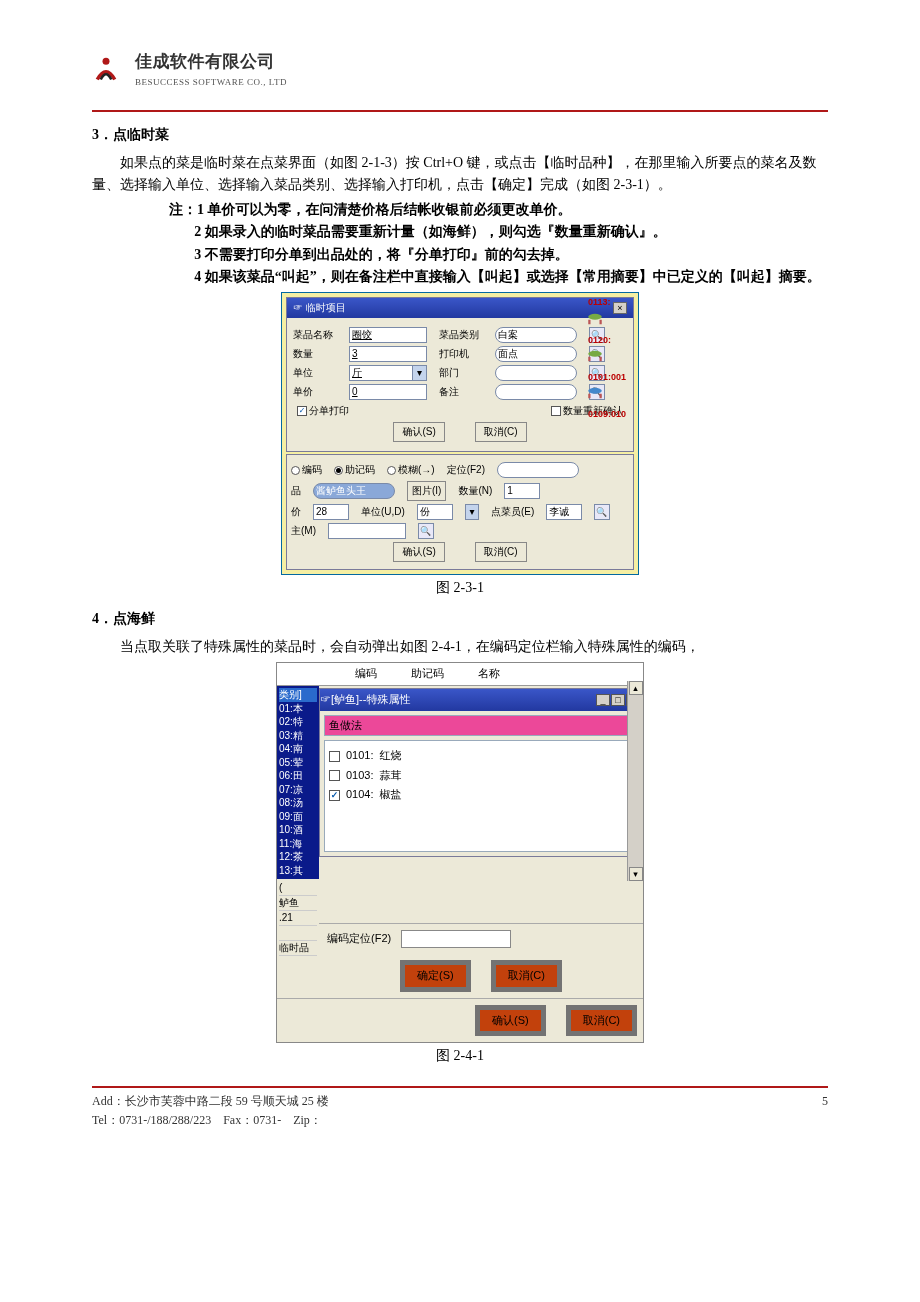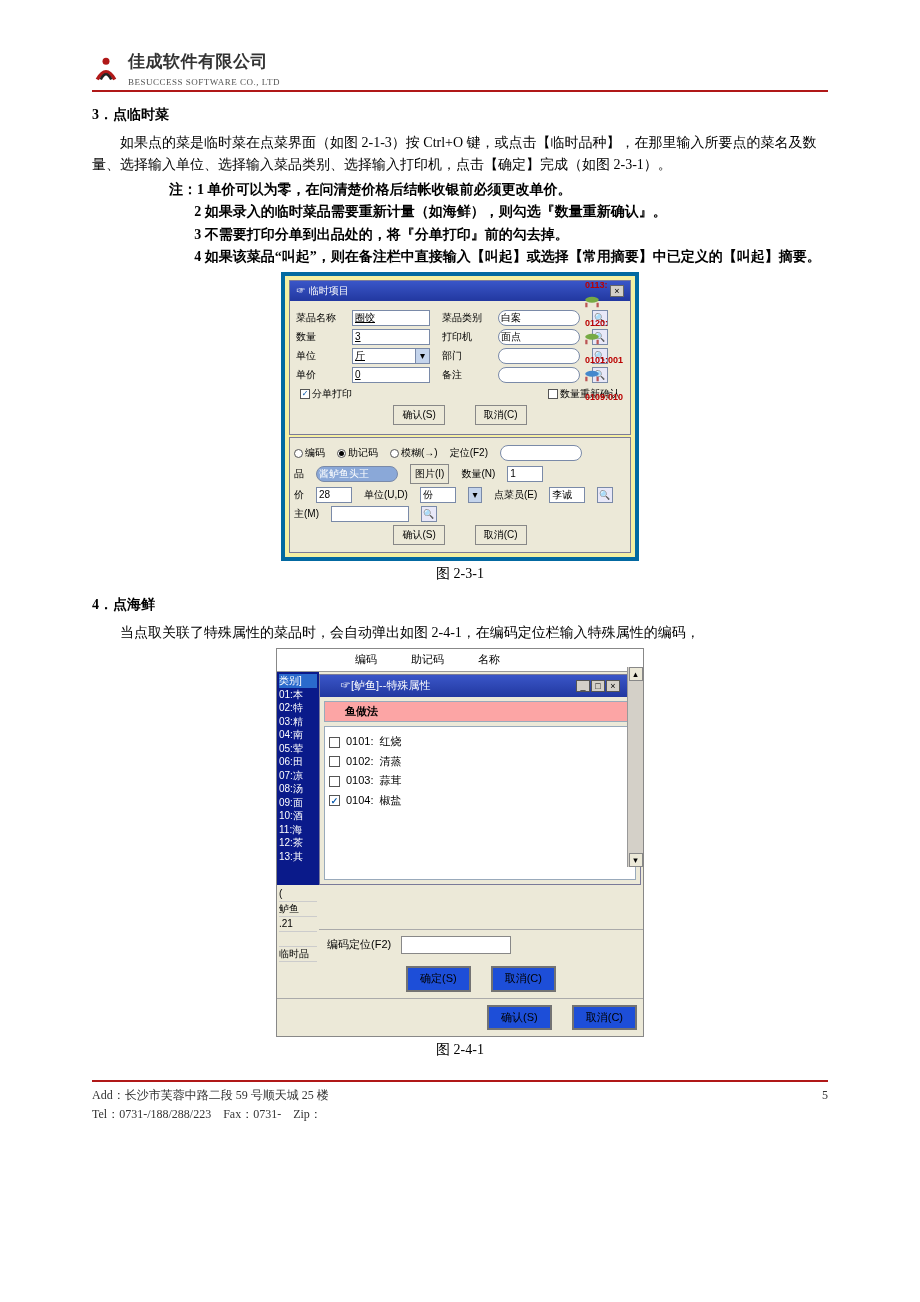--- a/index.html
+++ b/index.html
@@ -6,33 +6,33 @@
   body {
     font-family: "SimSun", "宋体", serif;
     font-size: 14px;
     color: #000;
     background: #fff;
     width: 920px;
     margin: 0 auto;
     padding: 48px 92px 30px 92px;
     line-height: 1.6;
   }
-  .header { display: flex; align-items: center; gap: 8px; border-bottom: 2px solid #b01818; padding-bottom: 0; margin-bottom: 12px; }
+  .header { display: flex; align-items: center; gap: 15px; border-bottom: 2px solid #b01818; padding-bottom: 20px; margin-bottom: 12px; }
   .logo { width: 28px; height: 28px; }
   .logo svg { width: 100%; height: 100%; }
   .company-cn { font-weight: bold; font-size: 17px; color: #333; letter-spacing: 0.5px; }
   .company-en { font-size: 9px; color: #555; letter-spacing: 0.5px; }
   .section-title { font-weight: bold; margin: 6px 0 6px 0; }
   .body-text { text-indent: 2em; margin: 2px 0; }
   .note { margin-left: 5.5em; }
   .note-cont { margin-left: 4em; font-weight: bold; }
   .fig-wrap { text-align: center; margin: 4px 0 8px 0; }
   .fig-caption { text-align: center; margin-top: 2px; }
   
-  .fig231 { display: inline-block; width: 358px; font-family: "SimSun","Tahoma",sans-serif; font-size: 10px; text-align: left; background: #f5efa3; border: 4px solid #0369a1; position: relative; }
+  .fig231 { display: inline-block; width: 358px; font-family: "SimSun","Tahoma",sans-serif; font-size: 10px; text-align: left; background: #f5efa3; border: 1px solid #0369a1; position: relative; }
   .fig231 .dlg { background: #eee; border: 1px solid #7a7a99; margin: 4px 4px 0 4px; }
   .fig231 .dlg-title { background: linear-gradient(#3a56c8,#2238a0); color: #fff; padding: 2px 6px; display: flex; justify-content: space-between; align-items: center; }
   .fig231 .dlg-title .close { background:#d4d0c8;color:#000;border:1px solid #666;width:14px;height:12px;display:flex;align-items:center;justify-content:center;font-size:9px; }
   .fig231 .dlg-body { padding: 6px; background:#ece9d8; }
   .fig231 .row { display:flex; align-items:center; margin: 3px 0; gap:12px; }
   .fig231 .lbl { width: 44px; display:inline-block; }
   .fig231 .fld { background:#fff;border:1px solid #7a8aa8;height:16px;padding:0 2px;display:inline-flex;align-items:center; }
   .fig231 .fld.sm{width:82px;border-radius:8px;} .fig231 .fld.md{width:78px;text-decoration:underline;} .fig231 .fld.num{width:36px;}
   .fig231 .srch { width:16px;height:16px;background:#e8e8f8;border:1px solid #7a8aa8;display:inline-flex;align-items:center;justify-content:center;font-size:9px;color:#335; }
   .fig231 .btn { background:#ece9d8;border:1px solid #888;padding:1px 8px;display:inline-block; }
@@ -46,34 +46,34 @@
   .fig231 .radio .r{width:9px;height:9px;border:1px solid #555;border-radius:50%;background:#fff;display:inline-flex;align-items:center;justify-content:center;}
   .fig231 .radio .r .dot{width:5px;height:5px;background:#000;border-radius:50%;}
   
   .fig241 { display:inline-block; width: 368px; font-family:"SimSun","Tahoma",sans-serif; font-size:11px; text-align:left; border:1px solid #888; background:#ece9d8; position:relative; }
   .fig241 .topbar{background:#fff;border-bottom:1px solid #999;padding:2px 4px;display:flex;gap:34px;font-size:11px;}
   .fig241 .content{display:flex;}
   .fig241 .leftcol{width:42px;background:#0a1a8a;color:#fff;font-size:10px;padding:2px 2px;line-height:1.35;}
   .fig241 .leftcol div{white-space:nowrap;overflow:hidden;}
   .fig241 .leftcol .hdr{background:#2a6acc;}
   .fig241 .win{flex:1;background:#ece9d8;border:1px solid #7a7a99;margin:2px 2px 0 0;}
-  .fig241 .win-title{background:linear-gradient(#3a56c8,#2238a0);color:#fff;padding:2px 20px;display:flex;justify-content:space-between;align-items:center;font-size:11px;}
+  .fig241 .win-title{background:linear-gradient(#3a56c8,#2238a0);color:#fff;padding:2px 0;display:flex;justify-content:space-between;align-items:center;font-size:11px;}
   .fig241 .win-title .btns{display:flex;gap:1px;}
   .fig241 .win-title .b{width:14px;height:12px;background:#d4d0c8;border:1px solid #555;font-size:9px;display:flex;align-items:center;justify-content:center;color:#000;}
-  .fig241 .grphdr{background:#fca5a5;border:1px solid #9ab;padding:1px 20px;margin:4px;font-size:11px;font-weight:bold;}
-  .fig241 .opts{background:#fff;border:1px solid #9ab;margin:0 4px 4px 4px;height:154px;padding:4px;}
+  .fig241 .grphdr{background:#ec4899;border:1px solid #9ab;padding:1px 4px;margin:4px;font-size:11px;}
+  .fig241 .opts{background:#fff;border:1px solid #9ab;margin:0 4px 4px 4px;height:112px;padding:4px;}
   .fig241 .opt{display:flex;align-items:center;gap:6px;margin:2px 0;font-size:11px;}
   .fig241 .opt .cb{width:11px;height:11px;border:1px solid #555;background:#fff;display:inline-flex;align-items:center;justify-content:center;font-size:9px;color:#05a;font-weight:bold;}
   .fig241 .rscroll{position:absolute;right:0;top:18px;width:16px;height:200px;background:#d4d0c8;border-left:1px solid #999;display:flex;flex-direction:column;justify-content:space-between;align-items:center;font-size:9px;}
   .fig241 .rscroll .arr{width:14px;height:14px;background:#ece9d8;border:1px solid #888;display:flex;align-items:center;justify-content:center;}
   .fig241 .locate{display:flex;align-items:center;gap:10px;padding:6px 8px;border-top:1px solid #aaa;margin-top:44px;}
   .fig241 .locate .inp{background:#fff;border:1px solid #888;width:110px;height:18px;}
   .fig241 .btnrow{display:flex;gap:20px;justify-content:center;padding:6px;}
   .fig241 .btnrow2{display:flex;gap:20px;justify-content:flex-end;padding:6px;border-top:1px solid #aaa;background:#ece9d8;}
-  .fig241 .bbtn{background:#1d4ed8;border:2px solid #737373;padding:2px 12px;}
+  .fig241 .bbtn{background:#c2410c;border:5px solid #737373;padding:2px 12px;}
   .fig241 .leftlow{width:42px;font-size:10px;padding:2px 2px;line-height:1.4;}
   .fig241 .leftlow div{border-bottom:1px solid #ccc;white-space:nowrap;overflow:hidden;}
   .footer{border-top:2px solid #b01818;margin-top:18px;padding-top:4px;font-size:12px;color:#333;display:flex;justify-content:space-between;}
   .footer .pg{align-self:flex-start;}
 </style>
 </head>
 <body>
 
 <div class="header">
   <span class="logo">
@@ -264,25 +264,20 @@
           </div>
           <div class="grphdr">鱼做法</div>
           <div class="opts">
             <div class="opt">
                 <span class="cb"></span>
                 <span>0101:</span>
                 <span>红烧</span>
               </div>
             <div class="opt">
                 <span class="cb"></span>
-                <span>0102:</span>
-                <span>清蒸</span>
-              </div>
-            <div class="opt">
-                <span class="cb"></span>
                 <span>0103:</span>
                 <span>蒜茸</span>
               </div>
             <div class="opt">
                 <span class="cb">✓</span>
                 <span>0104:</span>
                 <span>椒盐</span>
               </div>
           </div>
         </div>

